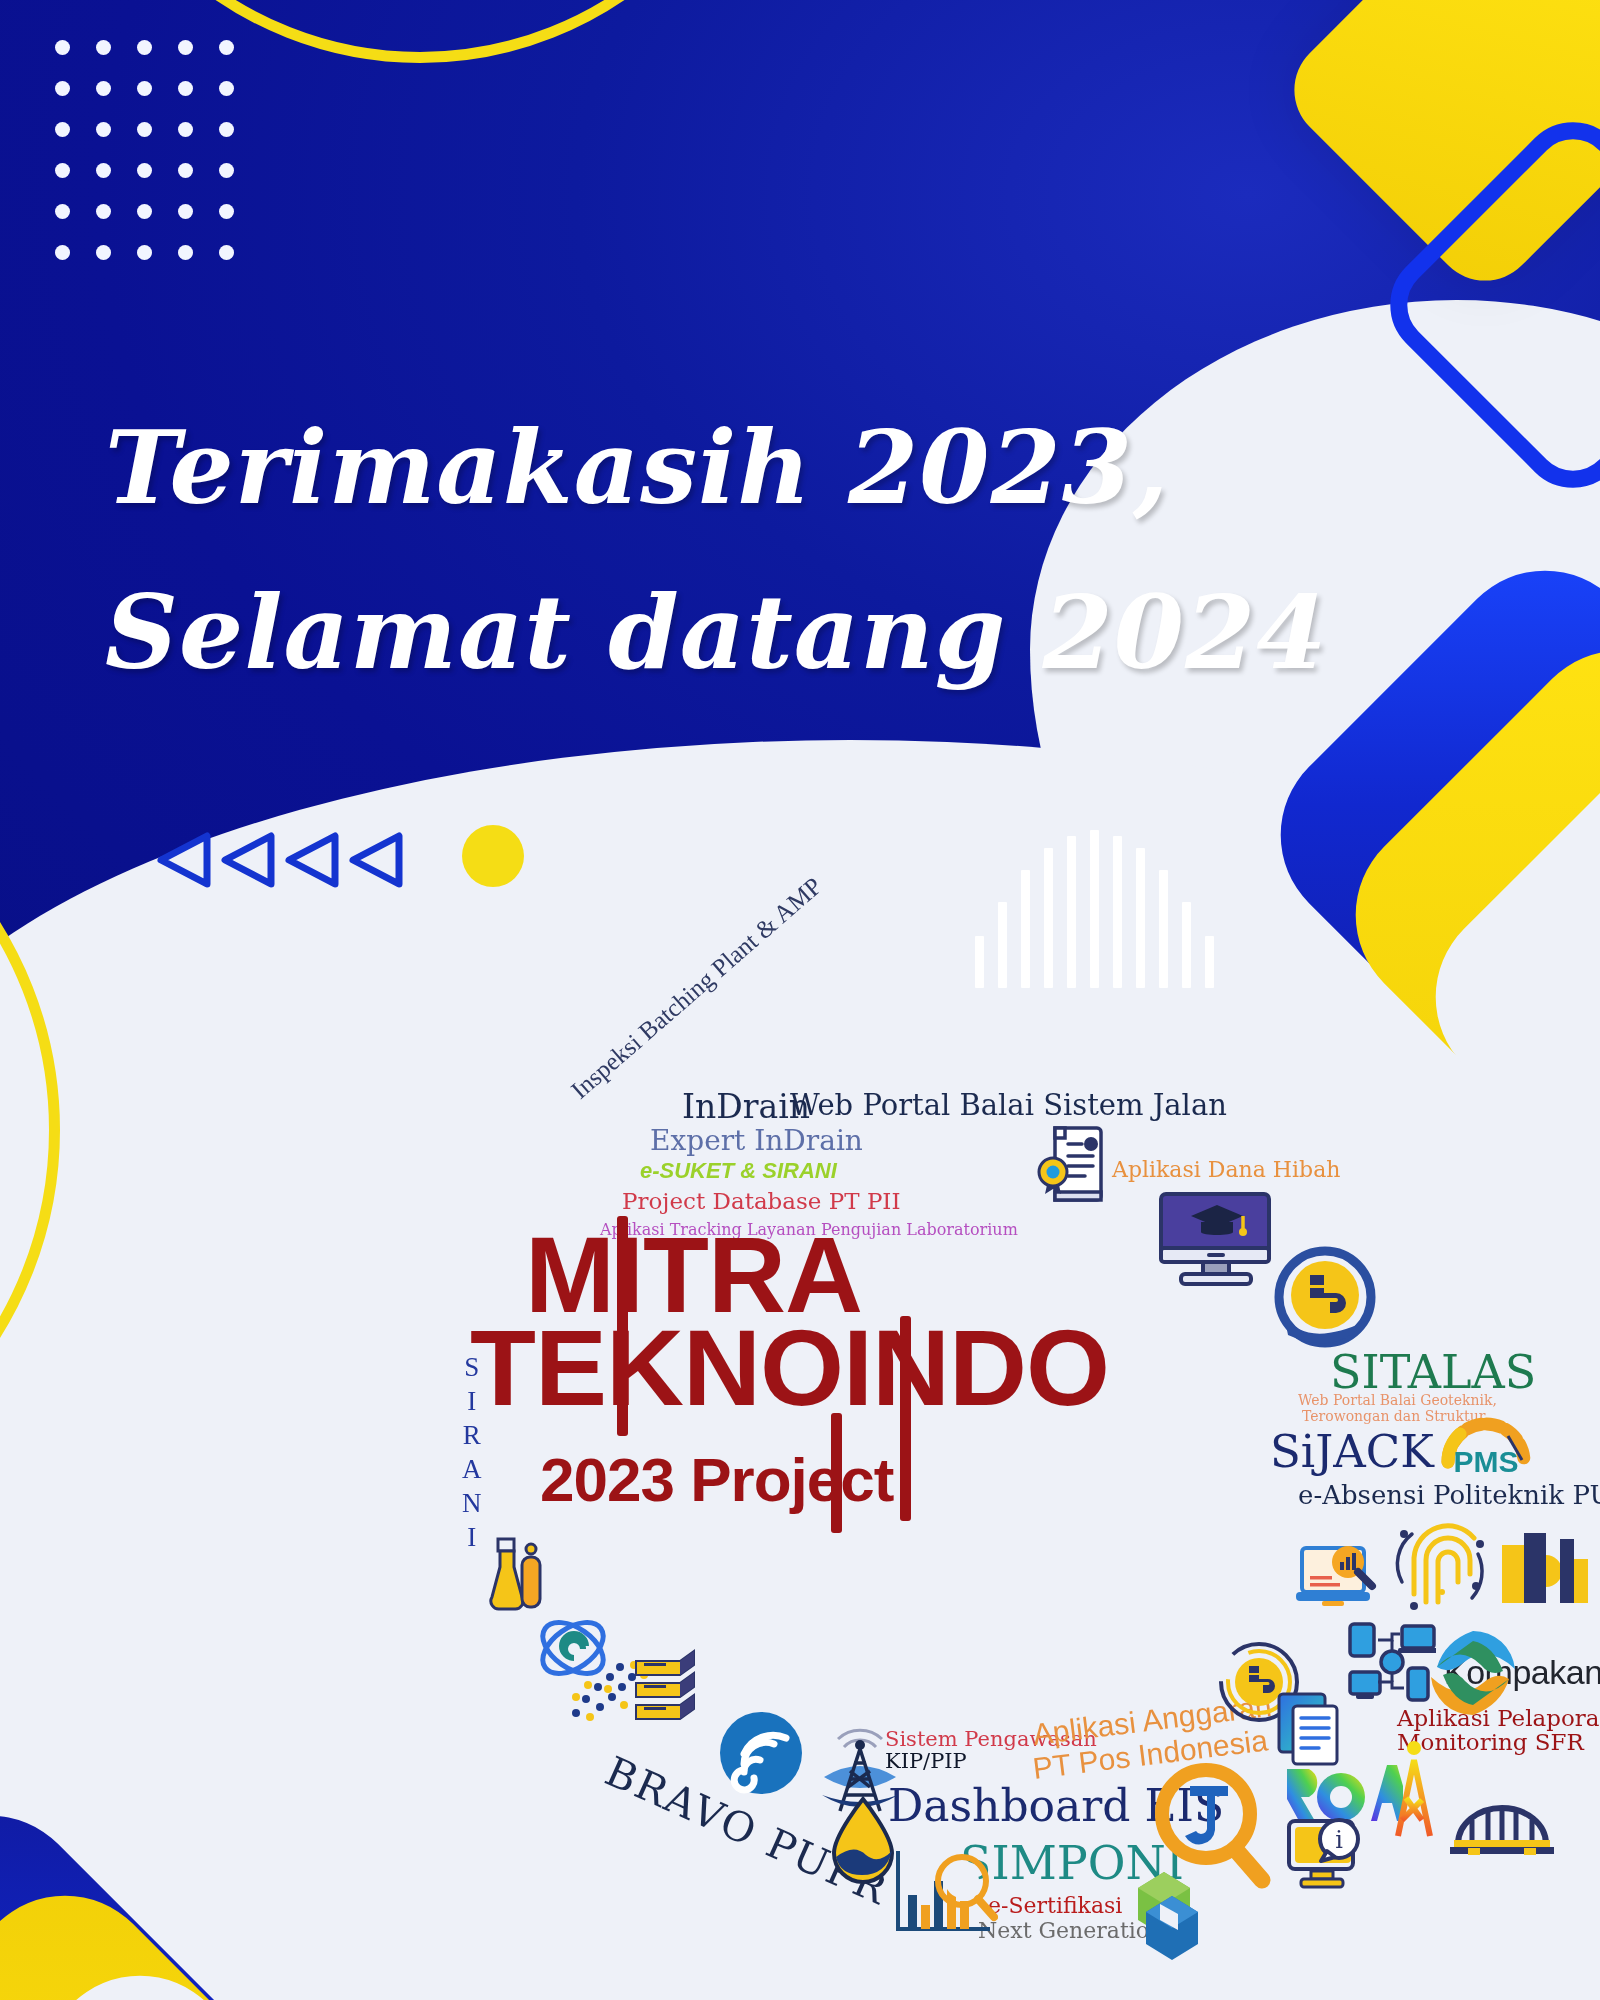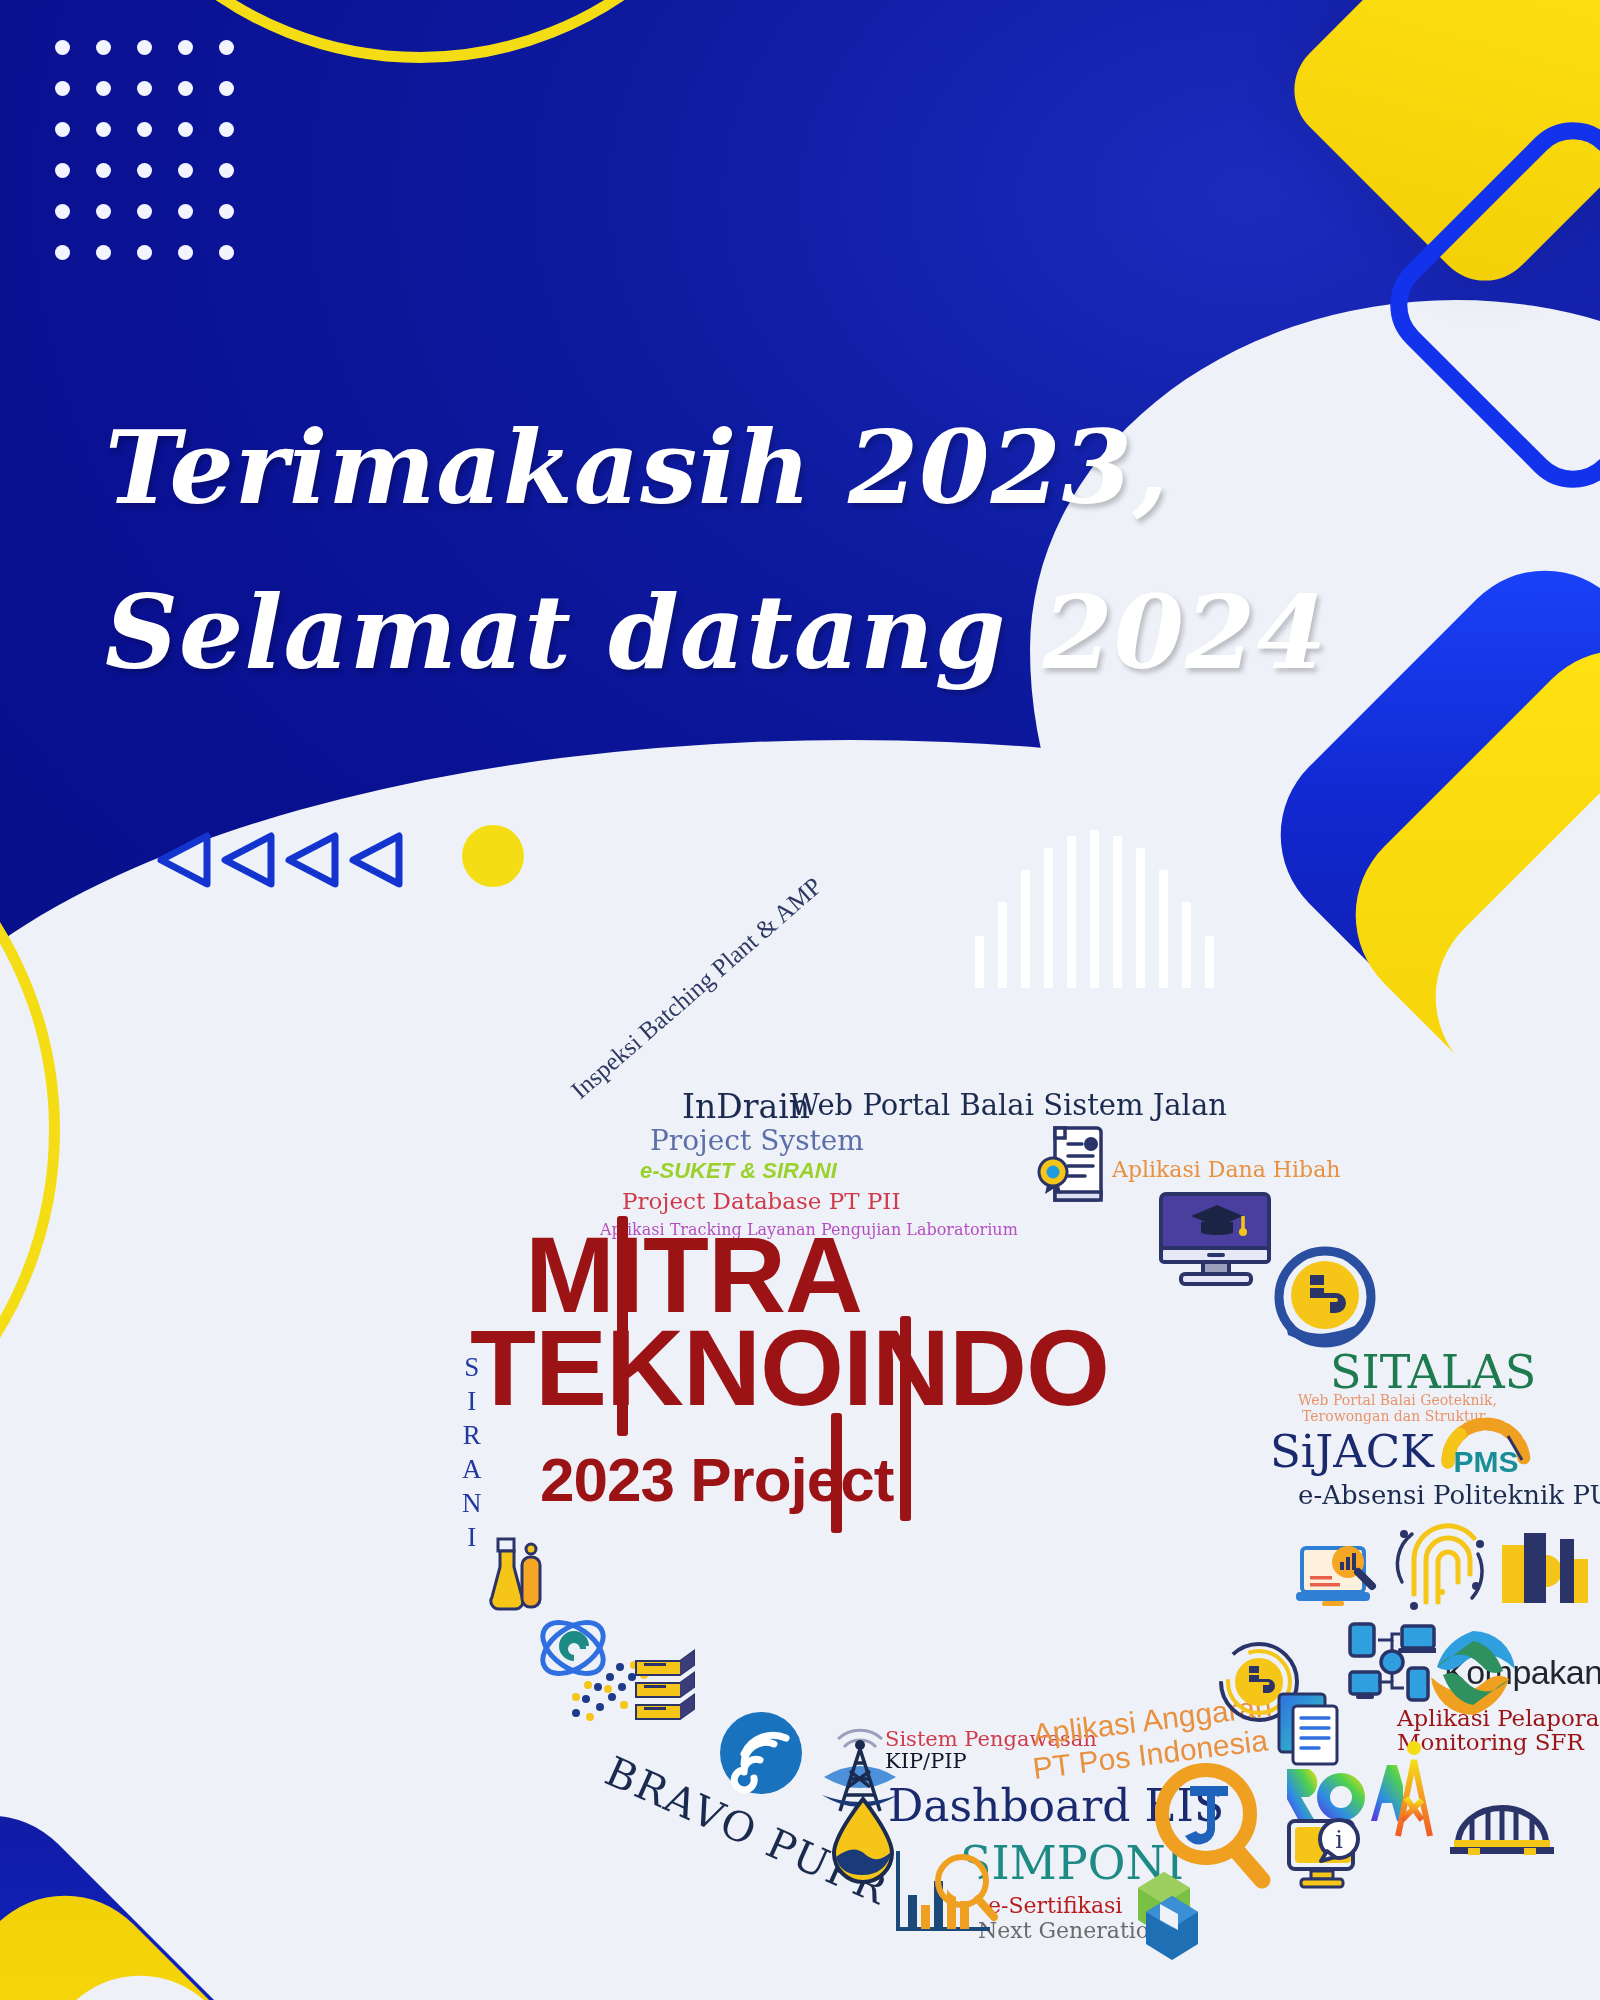--- a/index.html
+++ b/index.html
@@ -273,21 +273,21 @@
         <polygon points="52,6 52,54 6,30" fill="none" stroke="#1434d0" stroke-width="7" stroke-linejoin="round"></polygon>
       </svg>
   </div>
 
   <div class="cloud">
 
     <div class="w serif" style="left:575px; top:1080px; transform:rotate(-41deg); transform-origin:left center; font-size:25px; color:#2f3a63;">Inspeksi Batching Plant &amp; AMP</div>
 
     <div class="w dserif" style="left:682px; top:1087px; font-size:33px; color:#1b2a4f;">InDrain</div>
 
-    <div class="w dserif" style="left:650px; top:1124px; font-size:28px; color:#5d6fa8;">Project System</div>
+    <div class="w dserif" style="left:650px; top:1124px; font-size:28px; color:#5d6fa8;">Expert InDrain</div>
 
     <div class="w" style="left:640px; top:1158px; font-size:22px; font-weight:700; font-style:italic; color:#9bd12b;">e-SUKET &amp; SIRANI</div>
 
     <div class="w dserif" style="left:622px; top:1188px; font-size:23px; color:#d13a4a;text-align:right;">Project Database PT PII</div>
 
     <div class="w dserif" style="left:600px; top:1220px; font-size:16px; color:#b54fc0;">Aplikasi Tracking Layanan Pengujian Laboratorium</div>
 
     <div class="w dserif" style="left:790px; top:1088px; font-size:29px; color:#1b2a4f;">Web Portal Balai Sistem Jalan</div>
 
     <svg class="ic" style="left:1035px; top:1120px;" width="74" height="88" viewBox="0 0 74 88">

